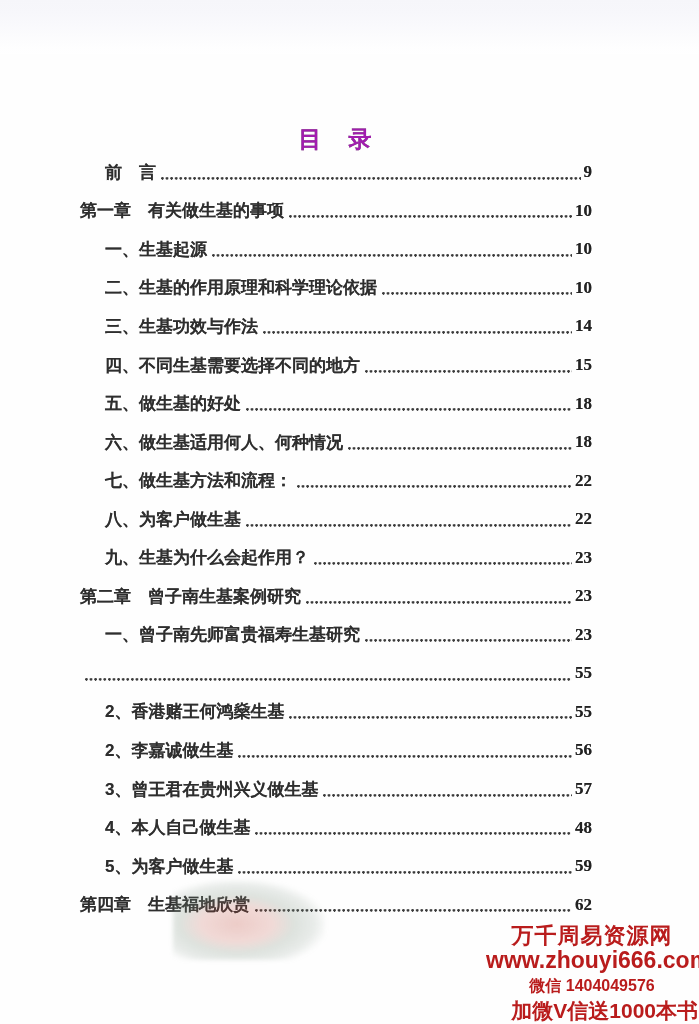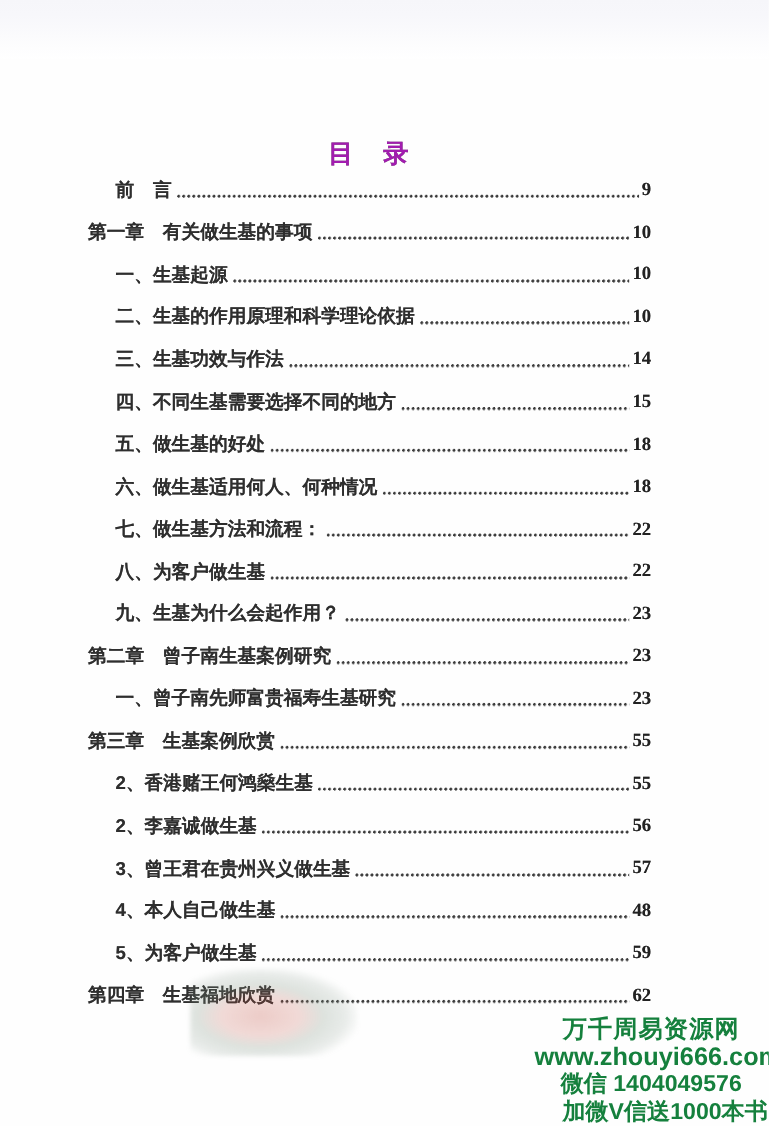--- a/index.html
+++ b/index.html
@@ -45,21 +45,21 @@
       rgba(120,140,126,0) 74%);
     filter:blur(2px);pointer-events:none;
   }
   .wm-text{
     position:absolute;top:923px;right:1px;width:212px;
     text-align:center;font-weight:700;line-height:25px;
     color:#e41f1f;
   }
   .wm-line1{font-size:22px;letter-spacing:1px;}
   .wm-line2{font-size:23px;}
-  .wm-line3{font-size:21px;}
+  .wm-line3{font-size:16px;}
   .wm-line4{font-size:21px;text-align:right;}
 </style>
 </head>
 <body>
 
 <div class="screen">
 
   <div class="top-band"></div>
 
   <div class="doc-title">目　录</div>
@@ -124,21 +124,20 @@
         <span class="toc-label">第二章　曾子南生基案例研究</span>
         <span class="leader"></span>
         <span class="pagenum">23</span>
       </div>
       <div class="toc-row lvl1">
         <span class="toc-label">一、曾子南先师富贵福寿生基研究</span>
         <span class="leader"></span>
         <span class="pagenum">23</span>
       </div>
       <div class="toc-row lvl0">
-        <span class="toc-label">第三章　生基案例欣赏</span>
         <span class="leader"></span>
         <span class="pagenum">55</span>
       </div>
       <div class="toc-row lvl1">
         <span class="toc-label">2、香港赌王何鸿燊生基</span>
         <span class="leader"></span>
         <span class="pagenum">55</span>
       </div>
       <div class="toc-row lvl1">
         <span class="toc-label">2、李嘉诚做生基</span>
@@ -162,20 +161,20 @@
       </div>
       <div class="toc-row lvl0">
         <span class="toc-label">第四章　生基福地欣赏</span>
         <span class="leader"></span>
         <span class="pagenum">62</span>
       </div>
     </div>
 
   <div class="stamp"></div>
 
-  <div class="wm-text" style="color: #15803d;">
+  <div class="wm-text" style="color: #b91c1c;">
     <div class="wm-line1">万千周易资源网</div>
     <div class="wm-line2">www.zhouyi666.com</div>
     <div class="wm-line3">微信 1404049576</div>
     <div class="wm-line4">加微V信送1000本书</div>
   </div>
 
 </div>
 
 </body></html>

